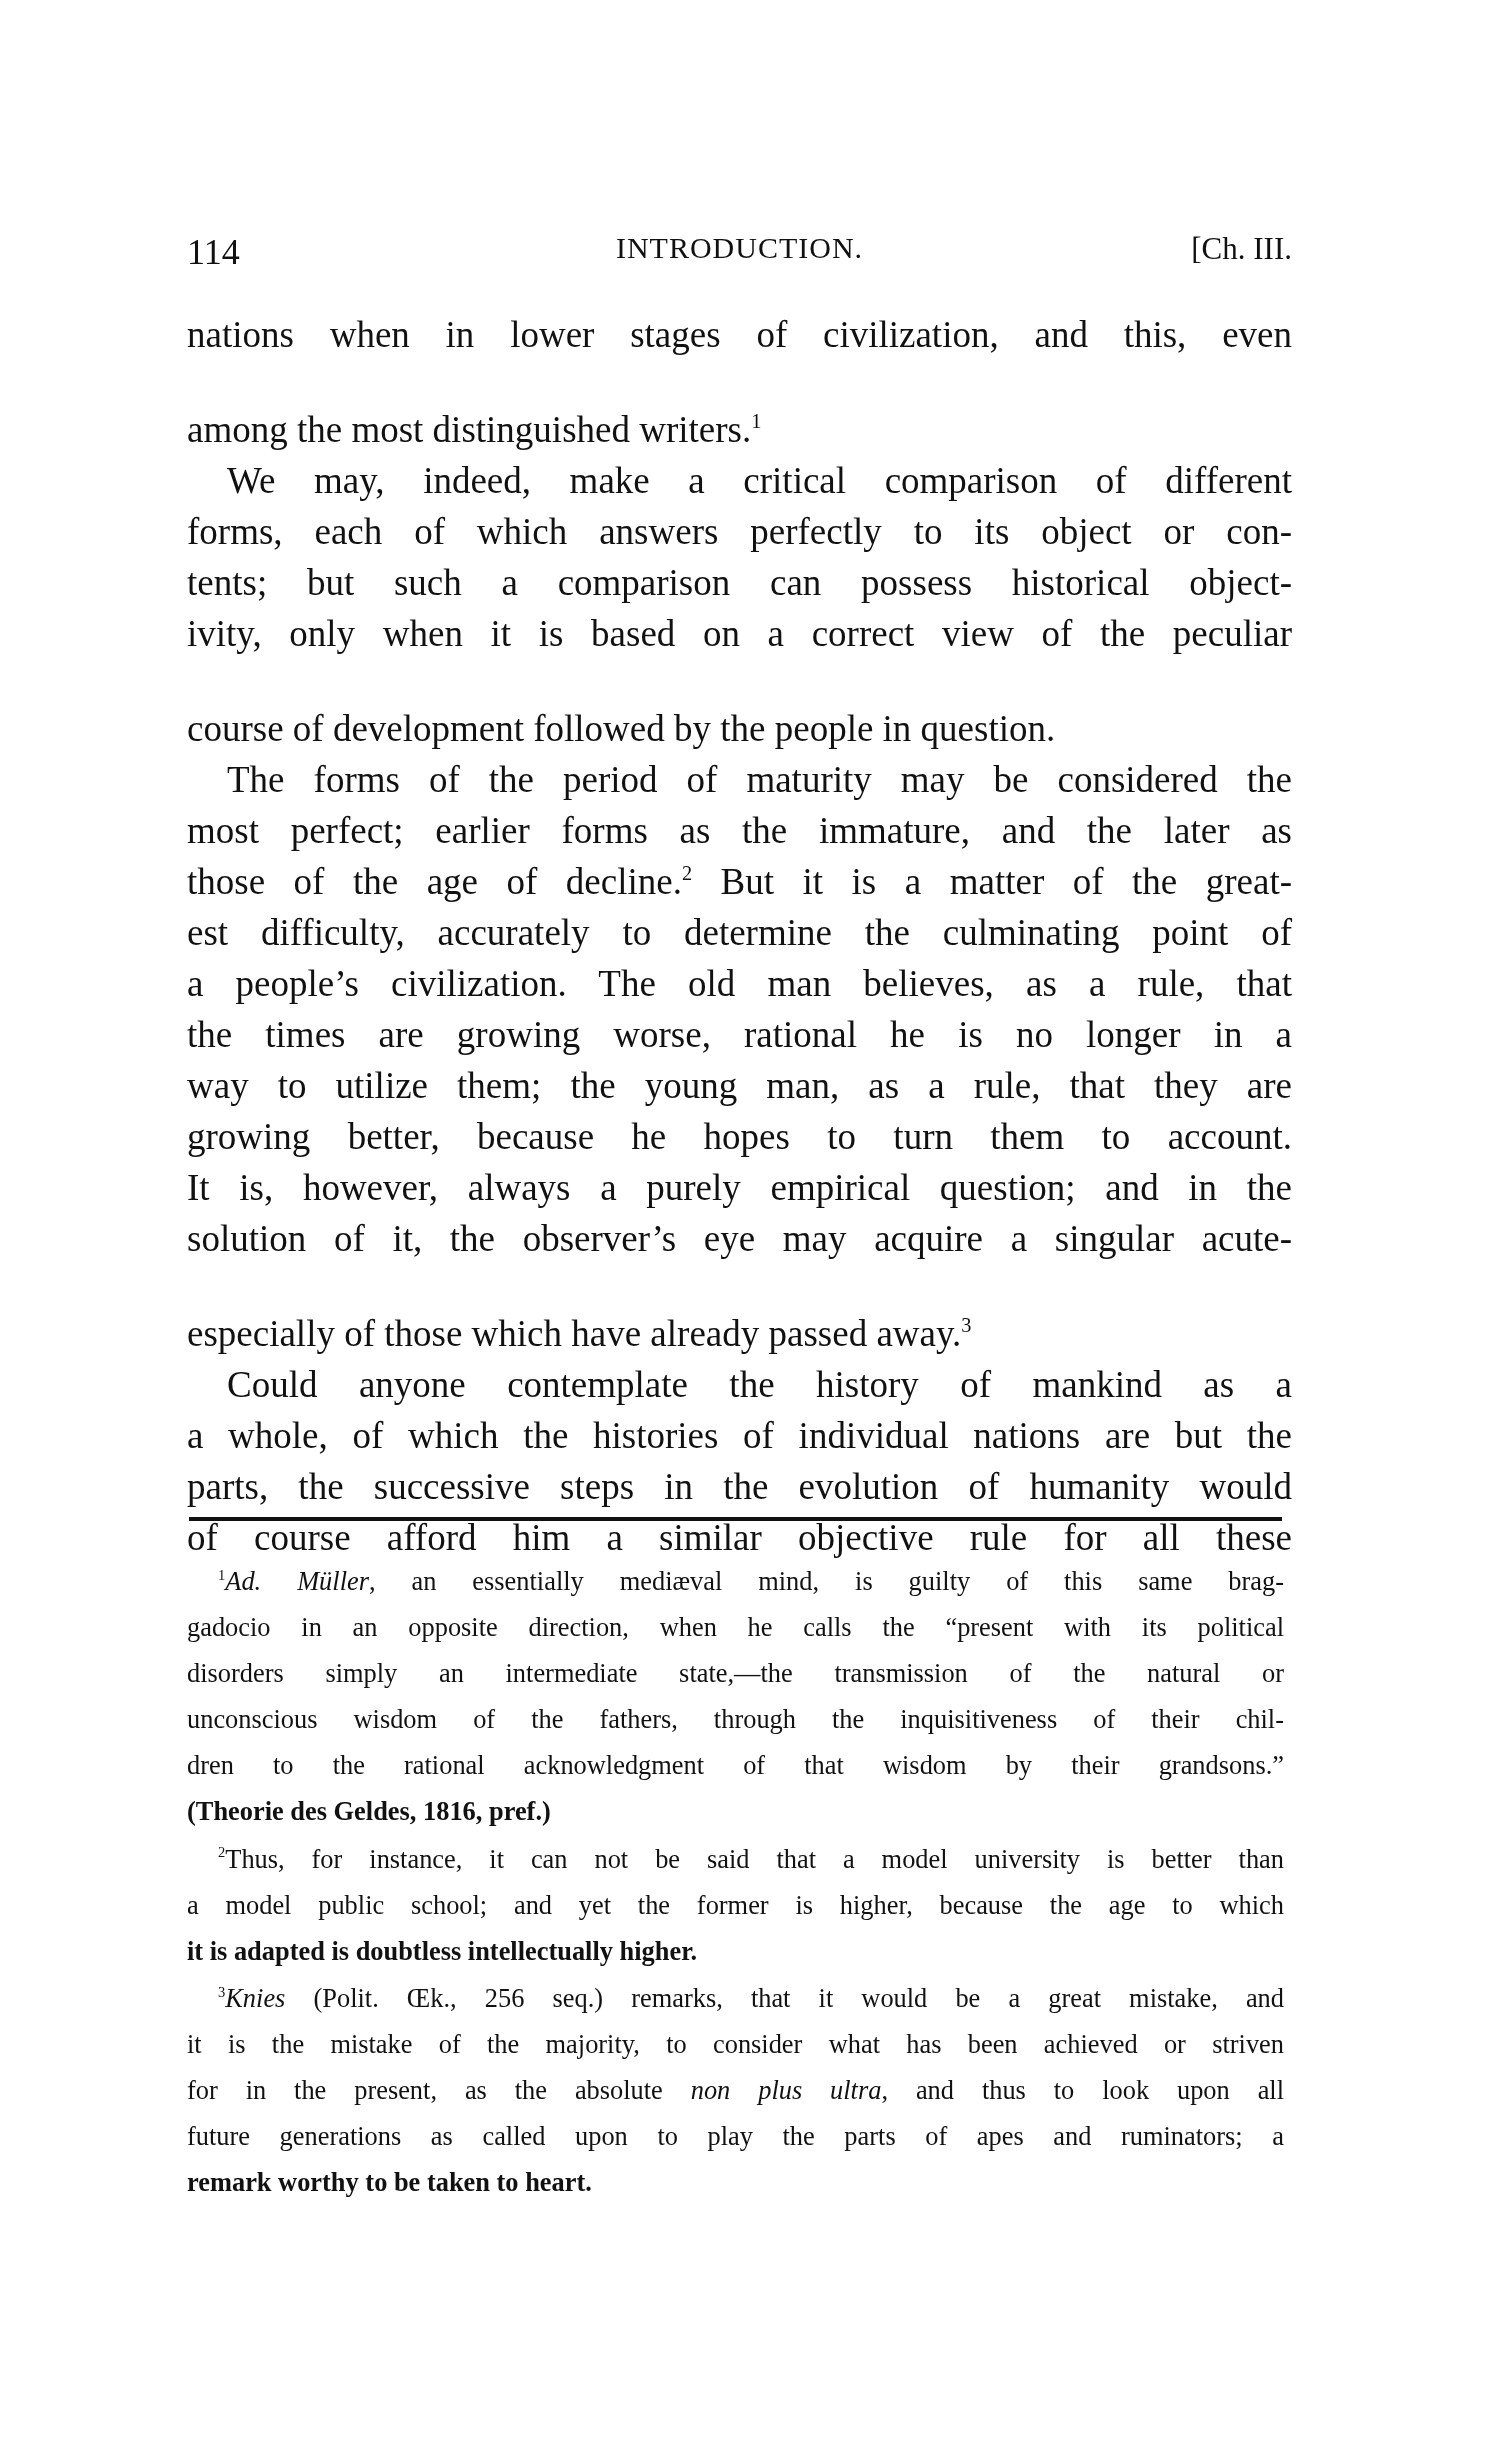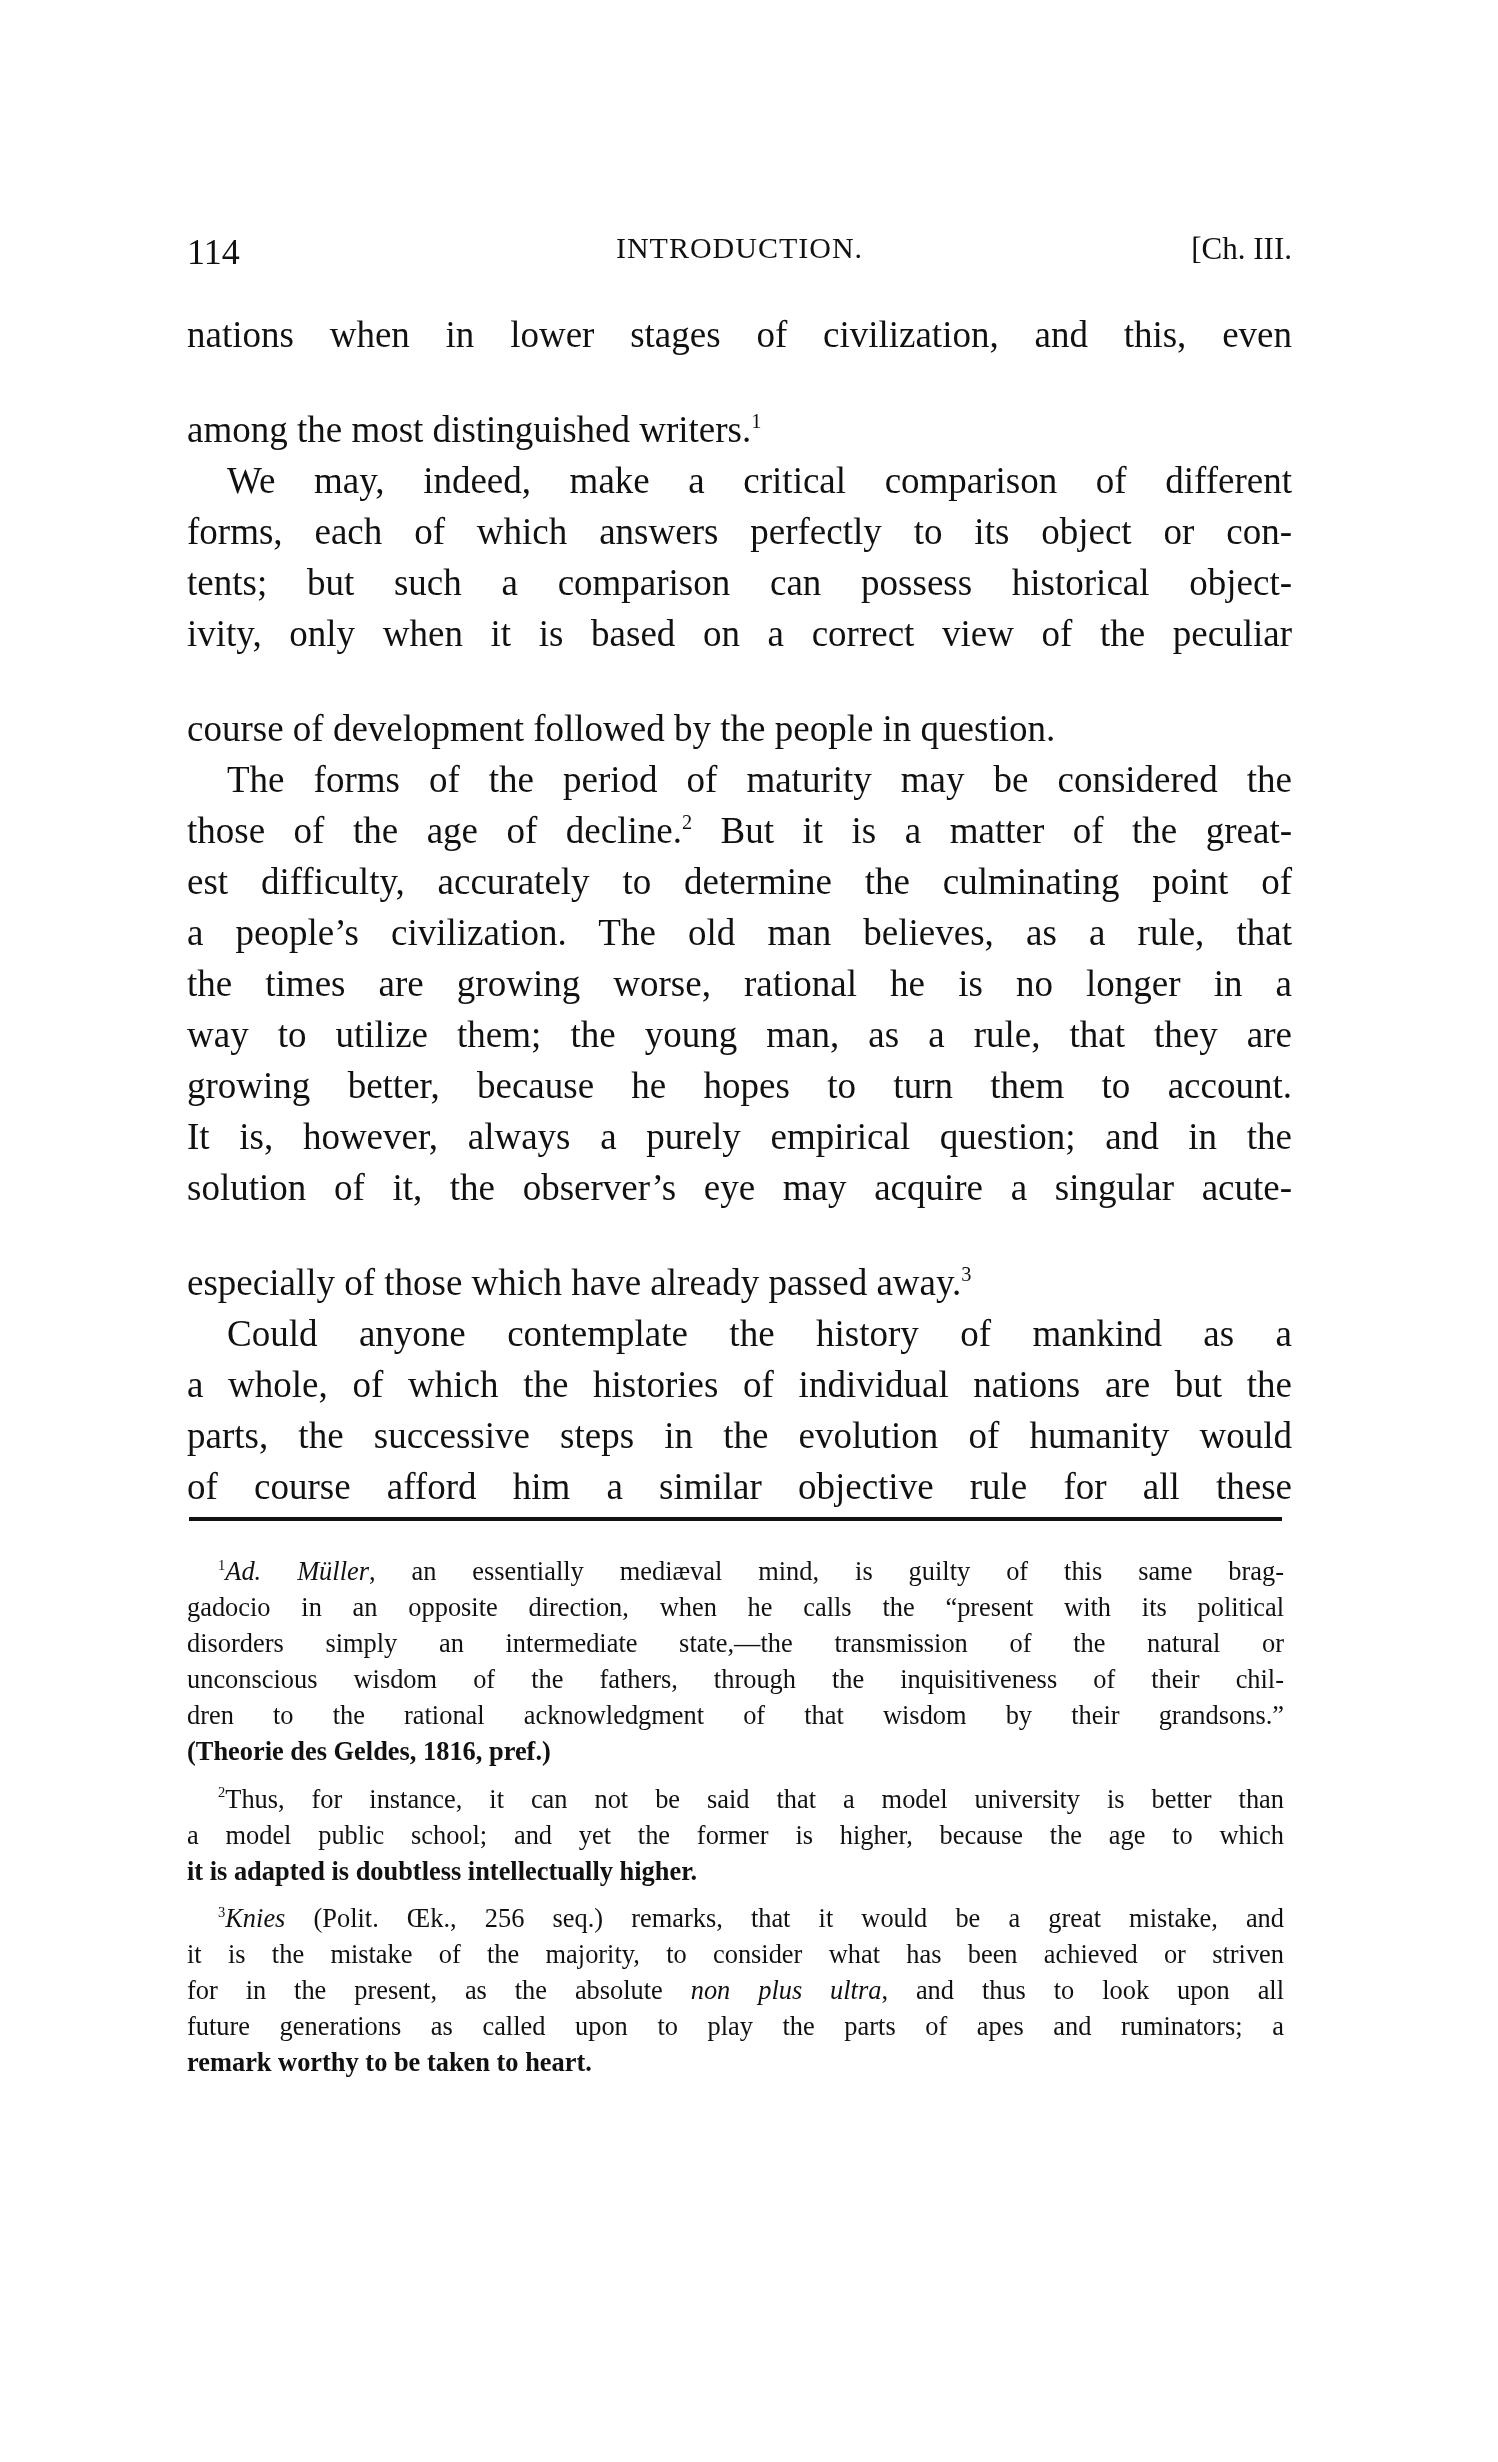--- a/index.html
+++ b/index.html
@@ -10,21 +10,21 @@
   .rh-title { position:absolute; left:0; right:0; top:0; text-align:center; letter-spacing:1px; font-size:30px; }
   .rh-ch { position:absolute; right:0; top:0; font-size:31px; }
   .body { position:absolute; left:187px; top:309px; width:1105px; font-size:37px; line-height:51px; }
   .line { display:block; white-space:nowrap; text-align:justify; text-align-last:justify; height:51px; overflow:visible; }
   .line.last { text-align-last:left;margin-top:44px; }
   .line.indent { padding-left:40px; }
   sup { font-size:0.55em; vertical-align:0; position:relative; top:-0.7em; }
   .rule { position:absolute; left:189px; top:1517px; width:1093px; height:3.8px; background:#111; }
   .notes { position:absolute; left:187px; top:1553px; width:1097px; font-size:26.4px; line-height:36px; }
   .note { display:block; margin-bottom:11.5px; }
-  .nline { display:block; white-space:nowrap; text-align:justify; text-align-last:justify; height:36px; }
+  .nline { display:block; white-space:nowrap; text-align:justify; text-align-last:justify; height:36px;margin-top:10px; }
   .nline.last { text-align-last:left;font-weight:bold; }
   .nline.indent { padding-left:31px; }
   i { font-style:italic; }
 </style>
 </head>
 <body>
 
 <div class="page">
 
   <div class="running-head">
@@ -35,20 +35,21 @@
 
   <div class="body" id="body-text">
       <span class="line"><span>nations when in lower stages of civilization, and this, even</span></span>
       <span class="line last"><span>among the most distinguished writers.</span><sup>1</sup></span>
       <span class="line indent"><span>We may, indeed, make a critical comparison of different</span></span>
       <span class="line"><span>forms, each of which answers perfectly to its object or con-</span></span>
       <span class="line"><span>tents; but such a comparison can possess historical object-</span></span>
       <span class="line"><span>ivity, only when it is based on a correct view of the peculiar</span></span>
       <span class="line last"><span>course of development followed by the people in question.</span></span>
       <span class="line indent"><span>The forms of the period of maturity may be considered the</span></span>
+      <span class="line"><span>most perfect; earlier forms as the immature, and the later as</span></span>
       <span class="line"><span>those of the age of decline.</span><sup>2</sup><span>  But it is a matter of the great-</span></span>
       <span class="line"><span>est difficulty, accurately to determine the culminating point of</span></span>
       <span class="line"><span>a people’s civilization.  The old man believes, as a rule, that</span></span>
       <span class="line"><span>the times are growing worse, rational he is no longer in a</span></span>
       <span class="line"><span>way to utilize them; the young man, as a rule, that they are</span></span>
       <span class="line"><span>growing better, because he hopes to turn them to account.</span></span>
       <span class="line"><span>It is, however, always a purely empirical question; and in the</span></span>
       <span class="line"><span>solution of it, the observer’s eye may acquire a singular acute-</span></span>
       <span class="line last"><span>especially of those which have already passed away.</span><sup>3</sup></span>
       <span class="line indent"><span>Could anyone contemplate the history of mankind as a</span></span>

